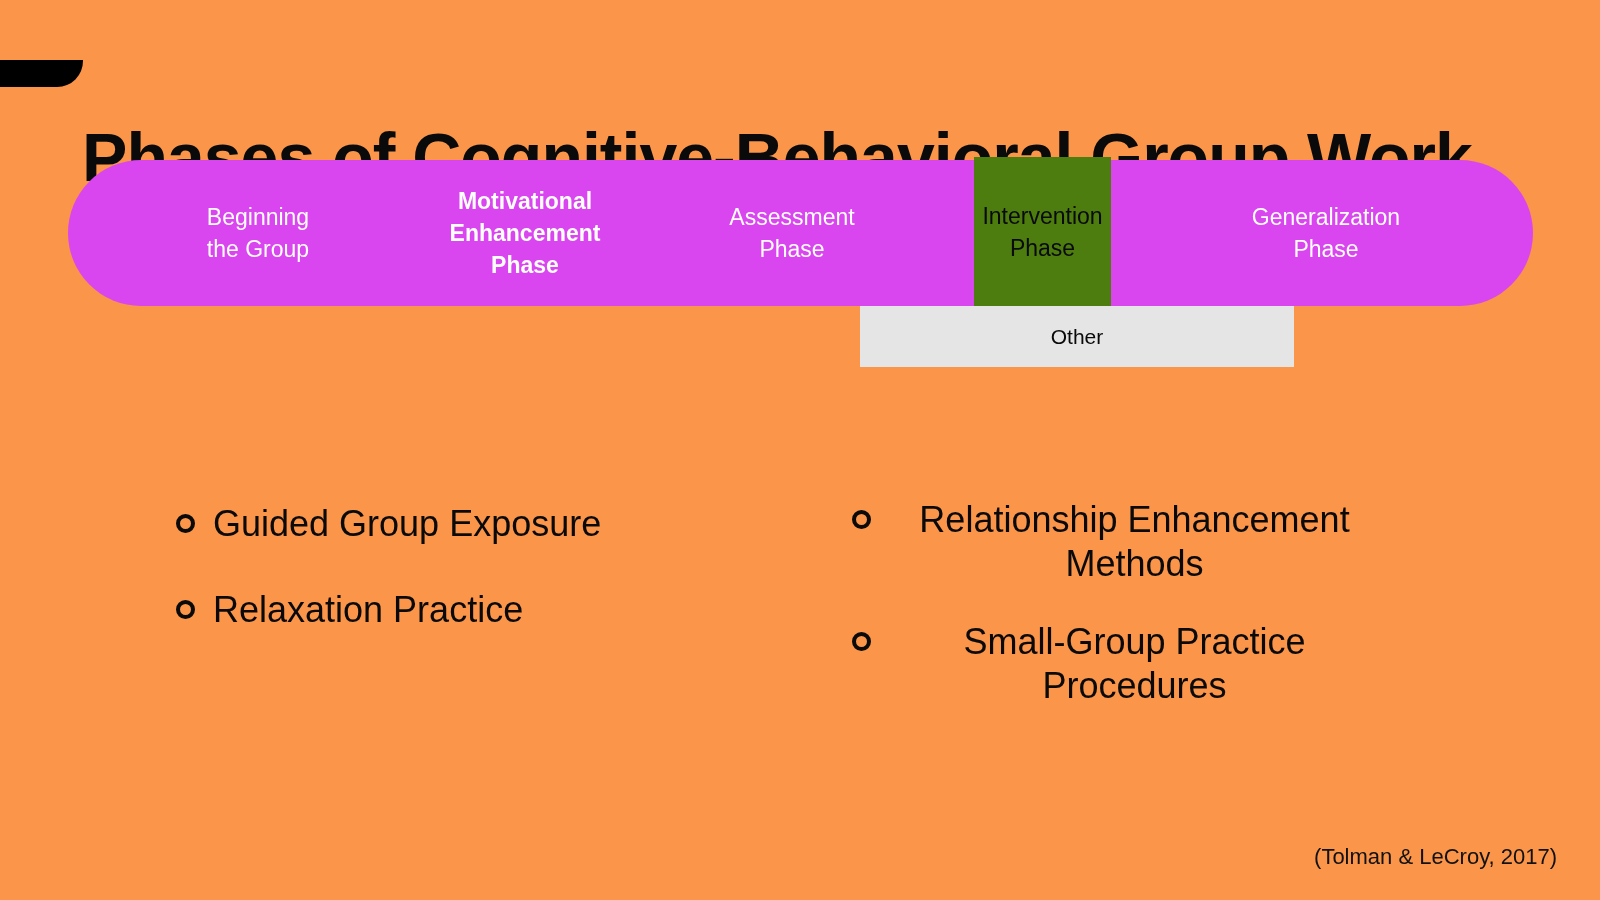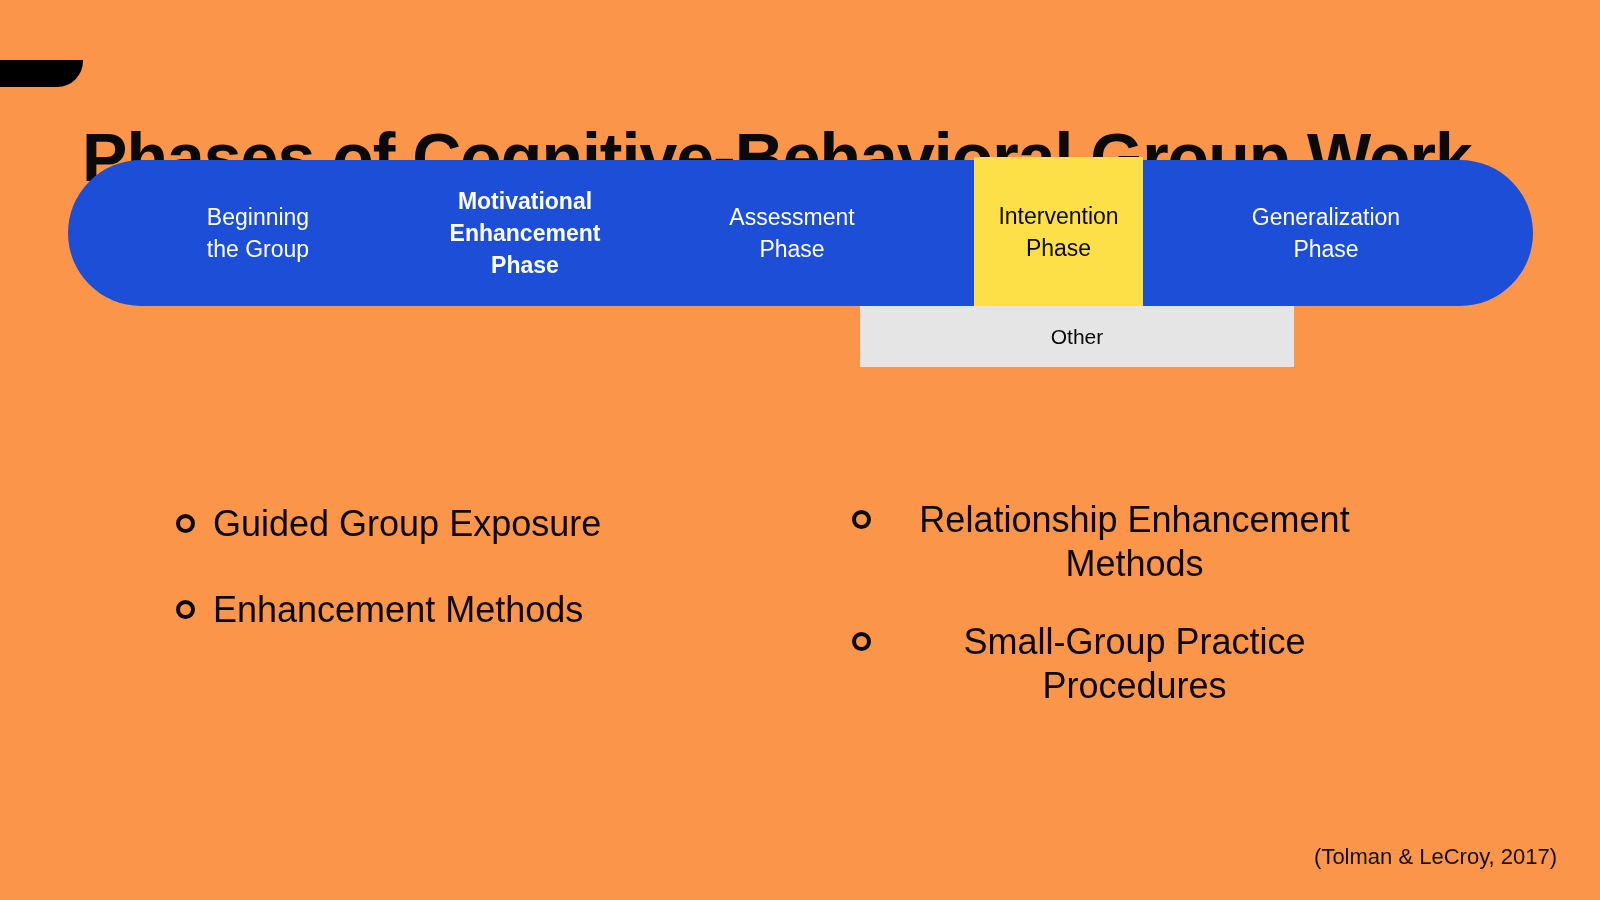--- a/index.html
+++ b/index.html
@@ -25,39 +25,39 @@
     text-align: center;
     font-size: 68px; font-weight: 700;
     letter-spacing: -1px; line-height: 1.1;
     color: #0a0a0a;
   }
 
   
   .phase-bar {
     position: absolute; left: 68px; top: 160px;
     width: 1465px; height: 146px;
-    background: #1d4ed8; border-radius: 73px;
+    background: #d946ef; border-radius: 73px;
   }
   .bar-label {
     position: absolute; top: 0; height: 100%;
     transform: translateX(-50%);
     display: flex; align-items: center; justify-content: center;
     text-align: center; white-space: pre-line;
     color: #ffffff; font-size: 23px; line-height: 32px;
   }
   .p0 { left: 190px; }
   .p1 { left: 457px; font-weight: bold; }
   .p2 { left: 724px; }
   .p4 { left: 1258px; }
 
   
   .highlight-col {
     position: absolute; left: 974px; top: 157px;
-    width: 169px; height: 210px;
-    background: #fde047;
+    width: 137px; height: 210px;
+    background: #4d7c0f;
   }
   .highlight-label {
     position: absolute; left: 0; top: 0; width: 100%; height: 149px;
     display: flex; align-items: center; justify-content: center;
     text-align: center; white-space: pre-line;
     color: #0a0a0a; font-size: 23px; line-height: 32px;
   }
 
   
   .other-box {
@@ -119,21 +119,21 @@
     <span>Other</span>
   </div>
 
   <div class="list list-left">
     <div class="item">
       <span class="ring"></span>
       <span class="item-text">Guided Group Exposure</span>
     </div>
     <div class="item">
       <span class="ring"></span>
-      <span class="item-text">Enhancement Methods</span>
+      <span class="item-text">Relaxation Practice</span>
     </div>
   </div>
 
   <div class="list list-right">
     <div class="item">
       <span class="ring"></span>
       <span class="item-text">Relationship Enhancement Methods</span>
     </div>
     <div class="item">
       <span class="ring"></span>

